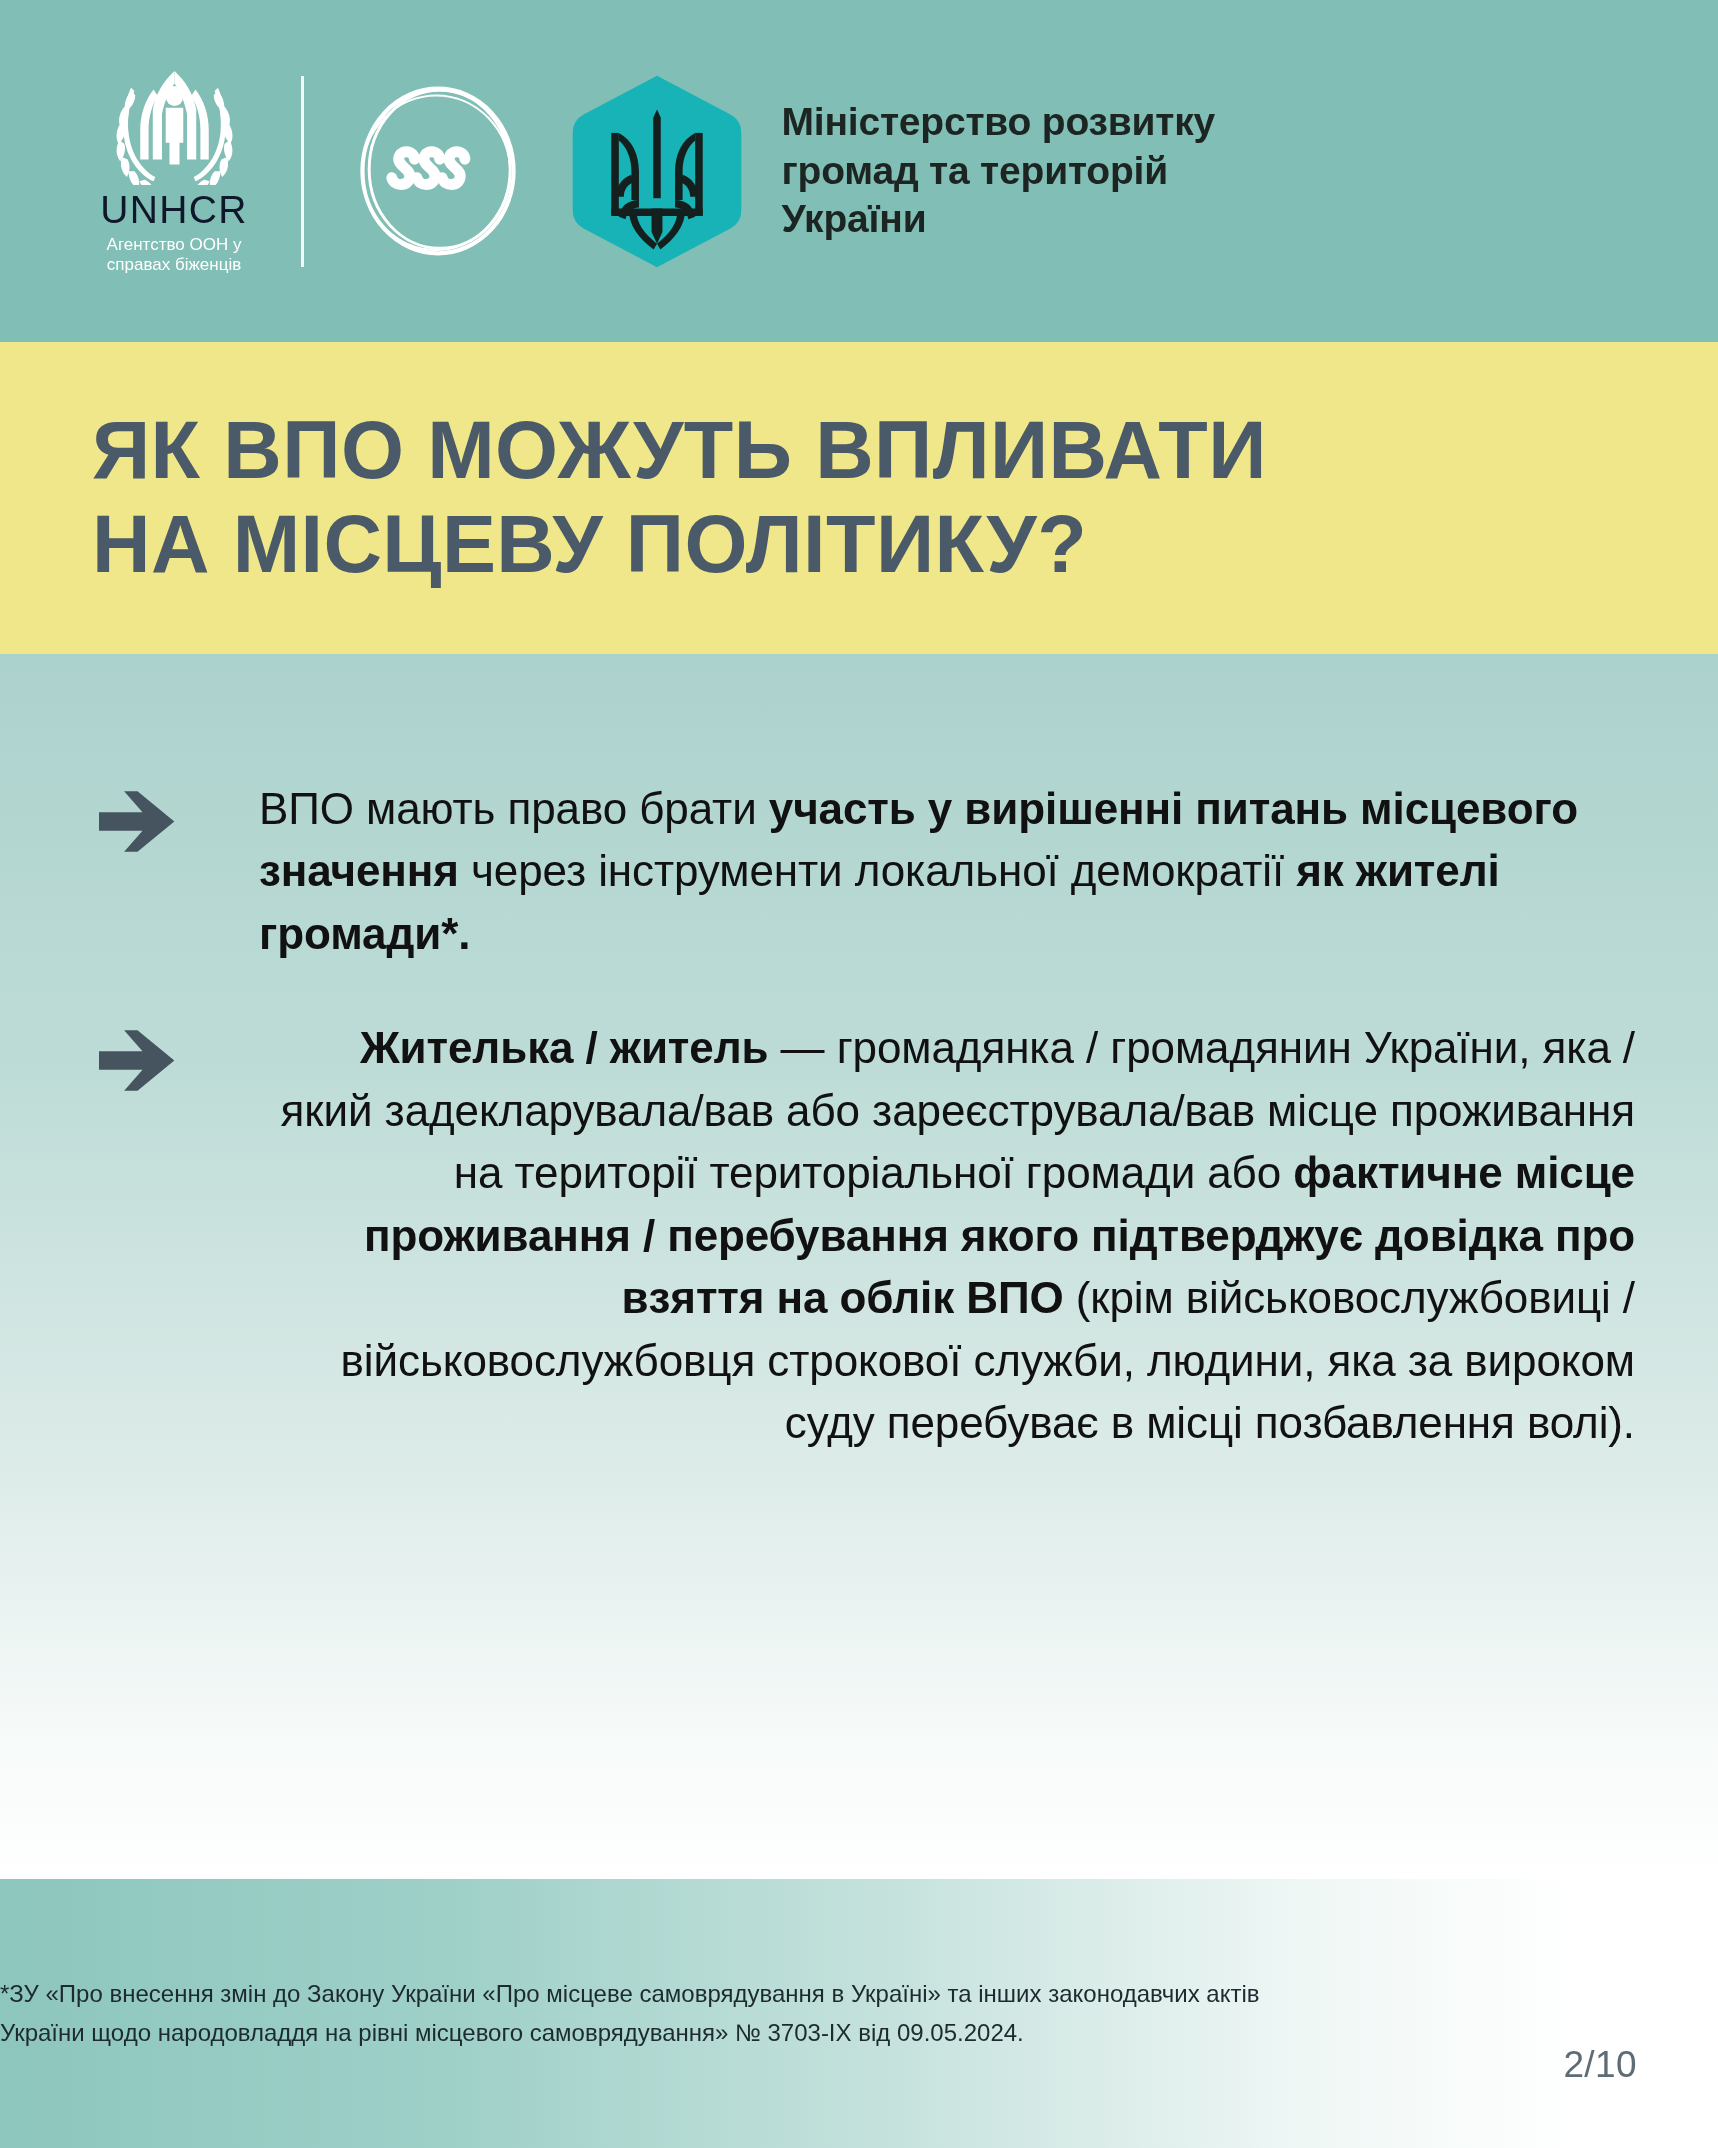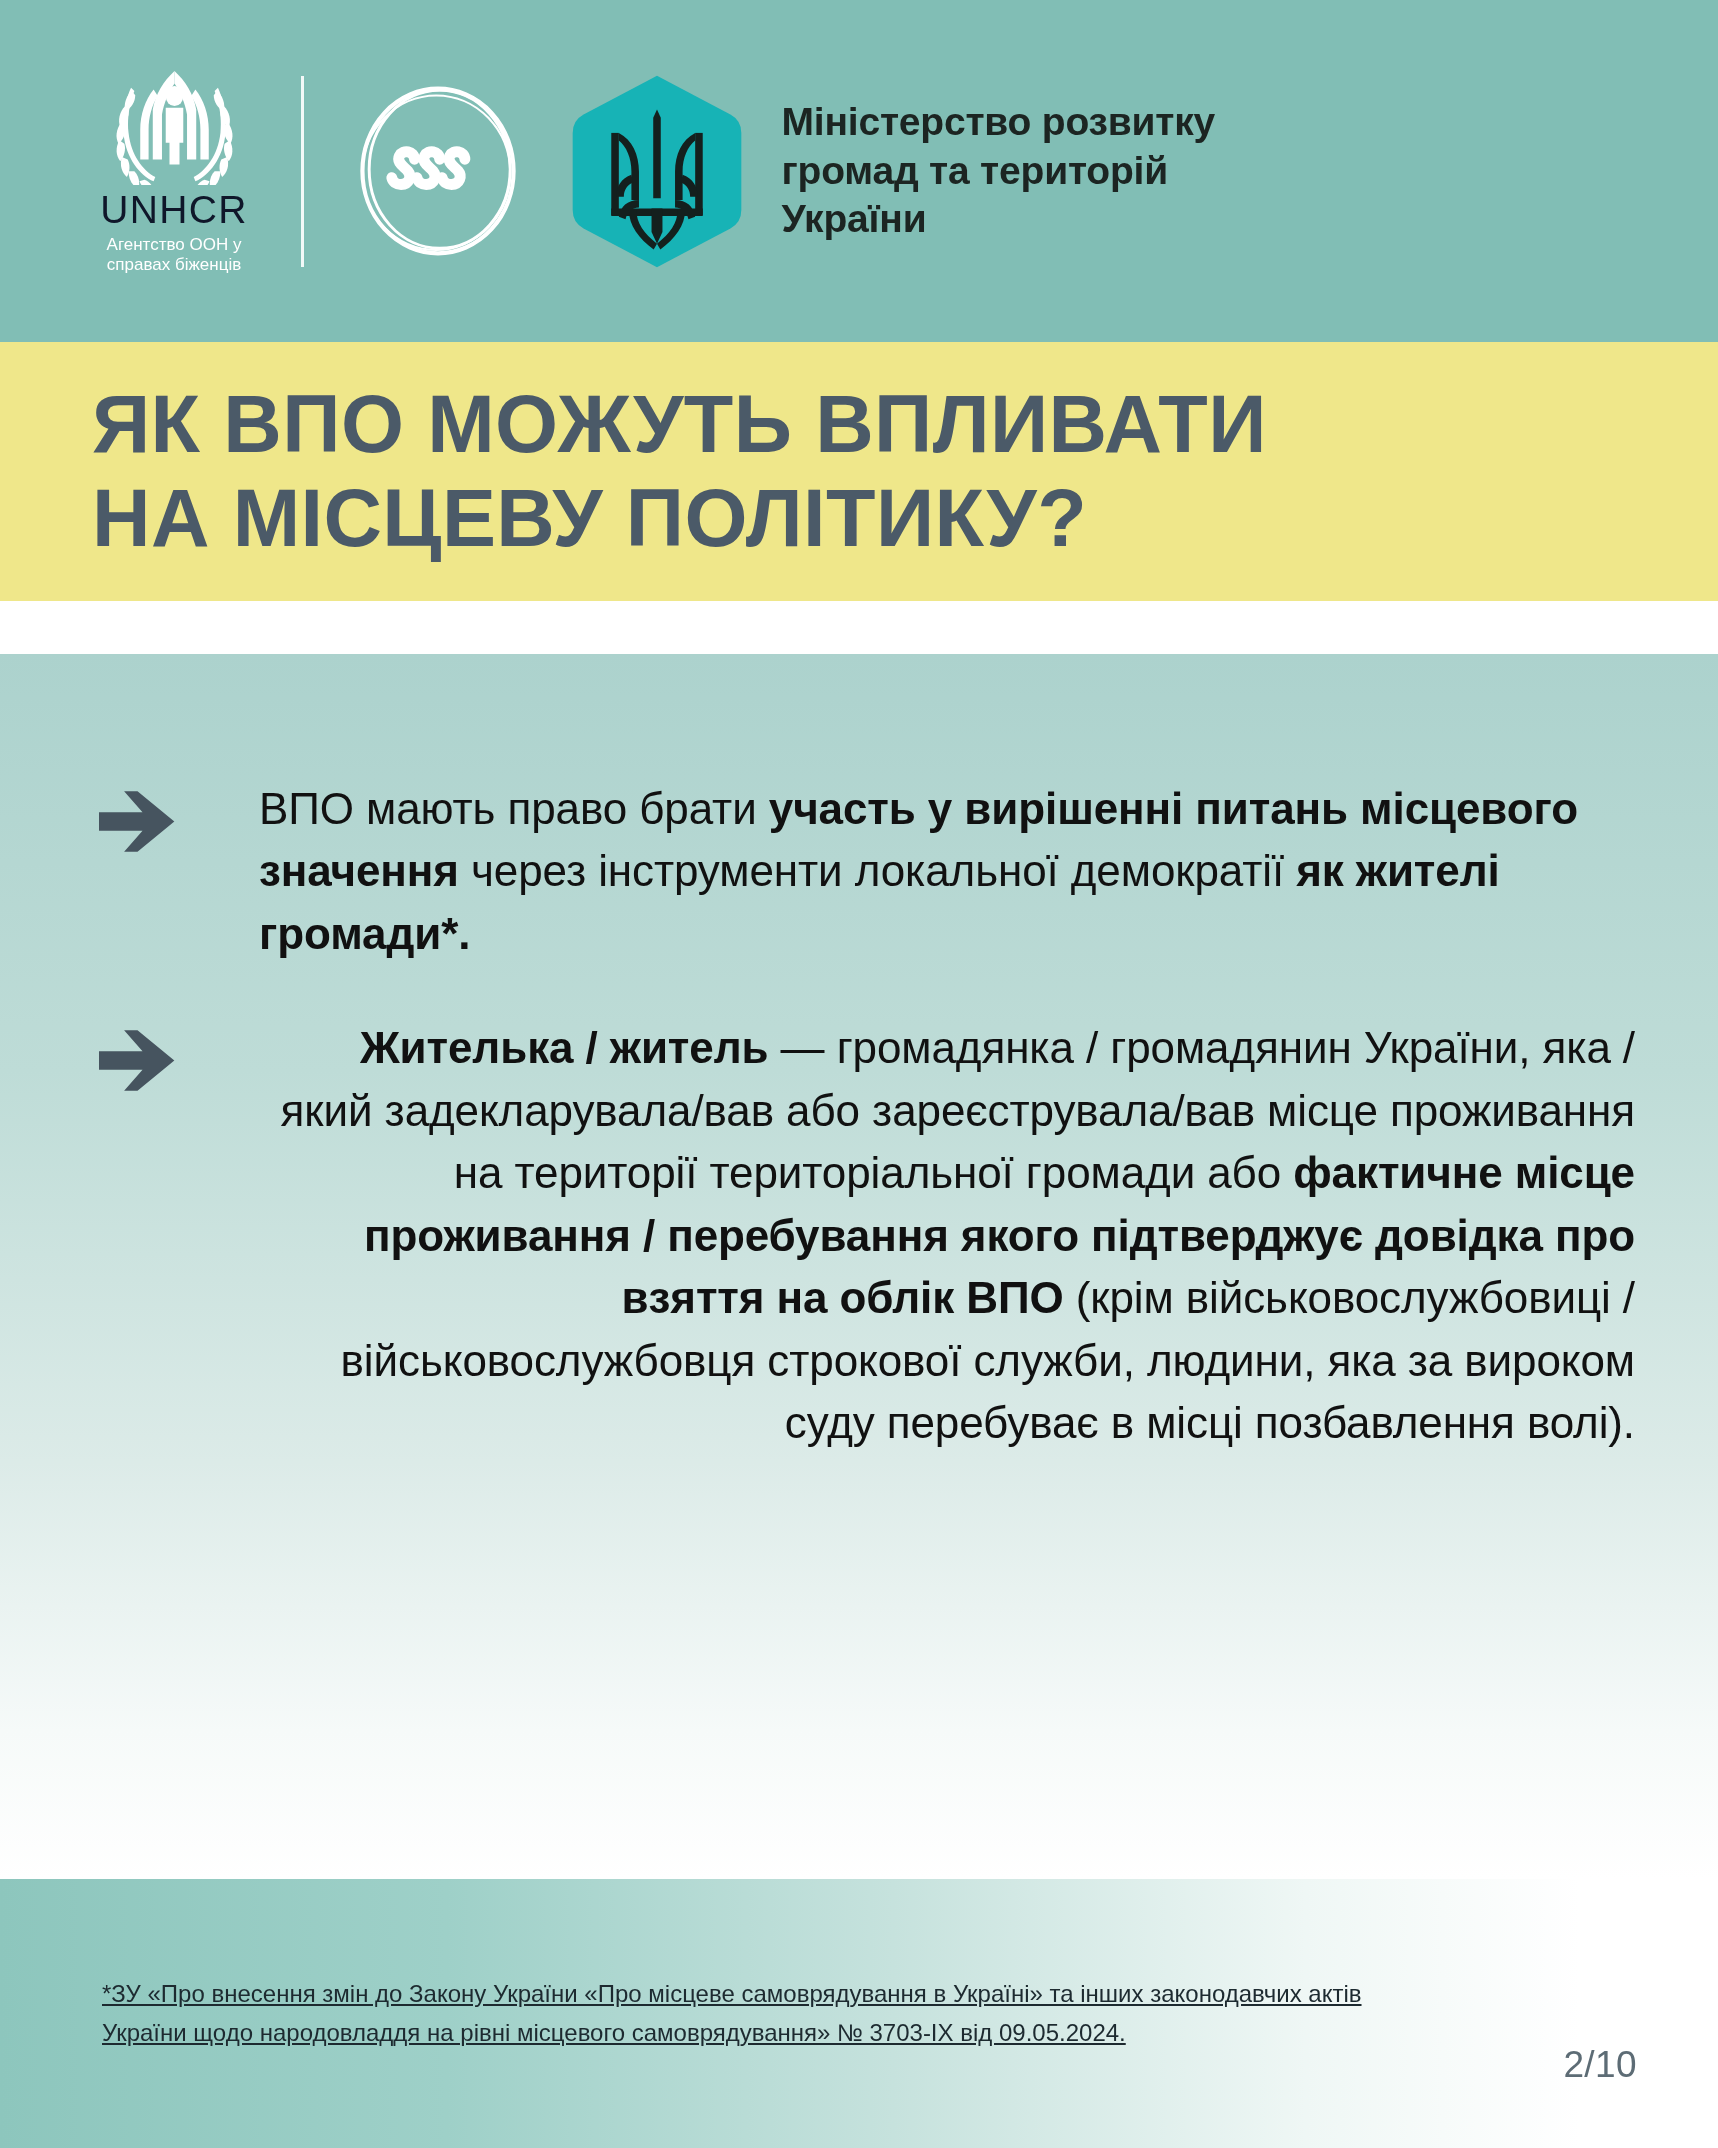--- a/index.html
+++ b/index.html
@@ -80,21 +80,21 @@
     line-height:1.24;
     letter-spacing:-0.2px;
     white-space:pre-line;
   }
 
   
   .title-band {
     position:absolute;
     top:342px; left:0;
     width:1718px;
-    height:259px;
+    height:312px;
     background:#efe78a;
     display:flex;
     align-items:center;
   }
   .title-text {
     margin-left:92px;
     color:#4b5a68;
     font-size:81px;
     font-weight:bold;
     line-height:1.16;
@@ -141,26 +141,24 @@
   .footer {
     position:absolute;
     bottom:0; left:0;
     width:1718px;
     height:269px;
     background:linear-gradient(90deg,#8dc6bd 0%, #9ed0c8 26%, #c6e2dd 52%, #eff7f5 76%, #ffffff 92%);
     display:flex;
     align-items:center;
   }
   .footnote {
-    margin-left:102px;
     width:1275px;
     color:#1d2a30;
     font-size:24px;
     line-height:1.62;
-    text-decoration:underline;
   }
   .page-number {
     position:absolute;
     right:81px;
     bottom:62px;
     color:#5d6c75;
     font-size:37px;
     letter-spacing:0.4px;
   }
 </style>

